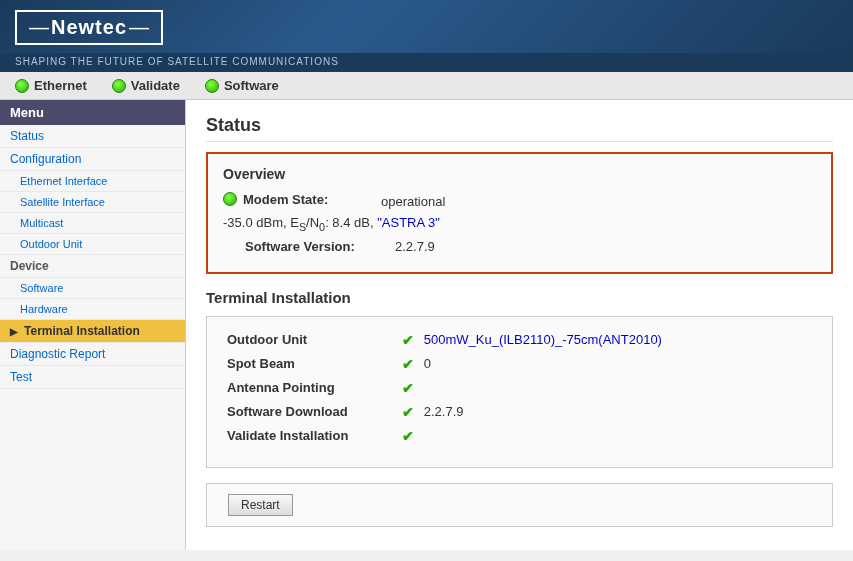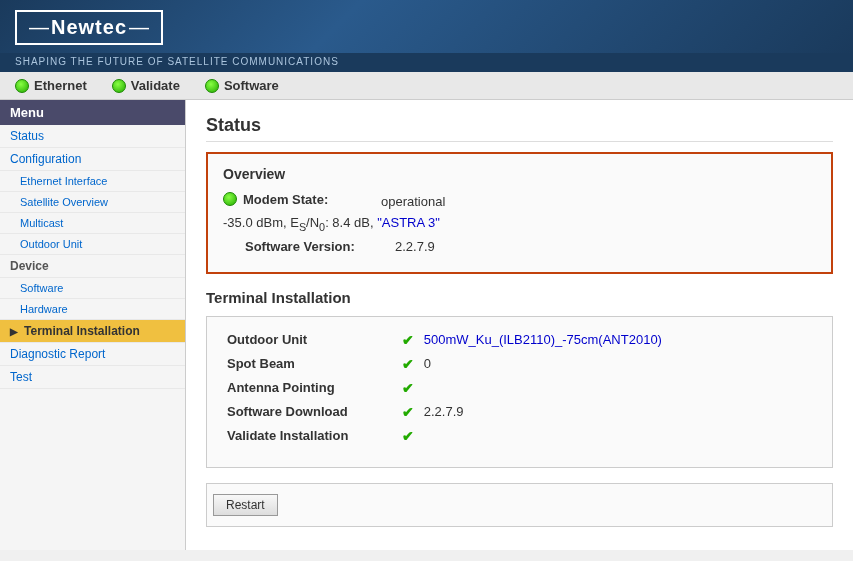--- a/index.html
+++ b/index.html
@@ -210,21 +210,21 @@
       font-size: 14px;
       font-weight: bold;
     }
     .terminal-value.blue-link {
       color: #0000cc;
     }
 
     
     .restart-section {
       border: 1px solid #ccc;
-      padding: 10px 6px;
+      padding: 10px 21px;
       background: #fafafa;
       margin-top: 5px;
     }
     .restart-btn {
       background: linear-gradient(to bottom, #f8f8f8, #ddd);
       border: 1px solid #999;
       padding: 3px 12px;
       font-size: 12px;
       cursor: pointer;
       color: #333;
@@ -264,21 +264,21 @@
     <div class="sidebar-item top-item">
       <span>Status</span>
     </div>
     <div class="sidebar-item section-header">
       <span>Configuration</span>
     </div>
     <div class="sidebar-item sub-item">
       <span>Ethernet Interface</span>
     </div>
     <div class="sidebar-item sub-item">
-      <span>Satellite Overview</span>
+      <span>Satellite Interface</span>
     </div>
     <div class="sidebar-item sub-item">
       <span>Multicast</span>
     </div>
     <div class="sidebar-item sub-item">
       <span>Outdoor Unit</span>
     </div>
     <div class="sidebar-section-label">
       <span>Device</span>
     </div>

